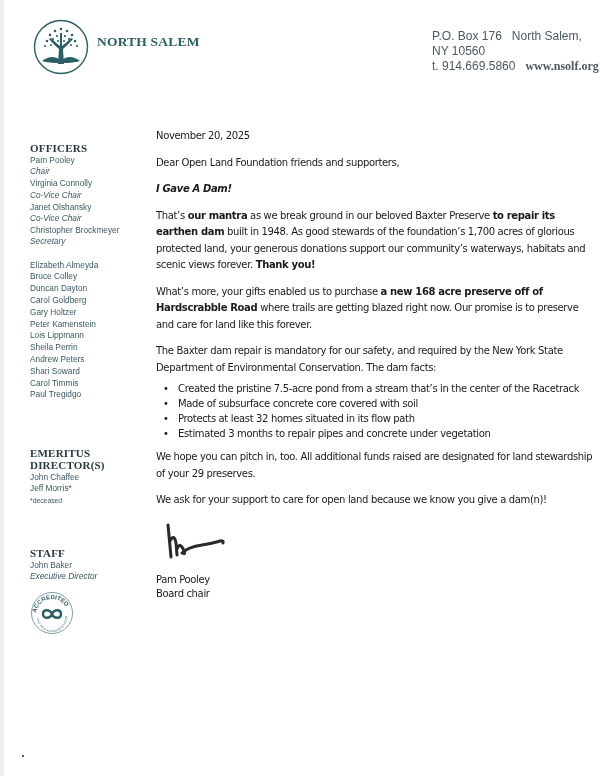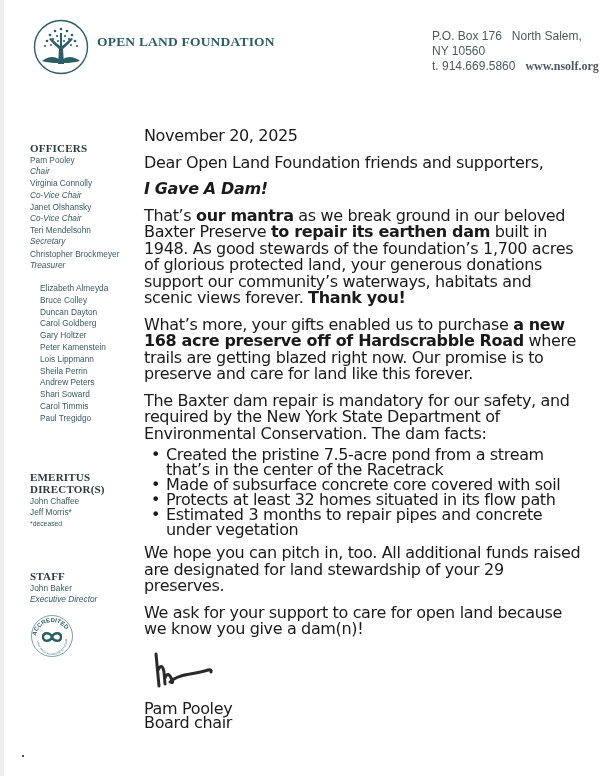--- a/index.html
+++ b/index.html
@@ -8,26 +8,26 @@
   .logo { position: absolute; left: 33px; top: 19px; width: 56px; height: 56px; }
   .org-name { position: absolute; left: 97px; top: 34px; font-family: "Liberation Serif", serif; font-weight: bold; color: #2b5f66; font-size: 13.5px; line-height: 15px; letter-spacing: 0.2px; }
   .contact { position: absolute; left: 432px; top: 29px; font-size: 12px; line-height: 15px; color: #4b5a60; }
   .contact .web { font-family: "Liberation Serif", serif; font-weight: bold; }
   .contact .gap { display: inline-block; width: 10px; }
 
   .sidebar { position: absolute; left: 30px; top: 107px; width: 110px; font-size: 8.3px; color: #3a5a62; }
   .sb-heading { font-family: Liberation Serif, serif; font-weight: bold; font-size: 11px; color: #2a3a40; letter-spacing: 0.2px; margin-bottom: 1px; margin-top: 35px; }
   .sb-person { line-height: 11.2px; }
   .sb-role { font-style: italic; line-height: 11.2px; margin-bottom: 1px; }
-  .sb-list div { line-height: 11.8px; margin-left: 10px; }
+  .sb-list div { line-height: 11.8px; }
   .sb-gap { height: 11px; }
   .sb-small { font-size: 6.8px; line-height: 11px; }
   .seal { margin-top: 8px; width: 44px; height: 44px; }
 
-  .letter { position: absolute; left: 144px; top: 128px; width: 440px; font-family: "DejaVu Sans", sans-serif; font-size: 16px; color: #1a1a1a; letter-spacing: -0.35px; }
+  .letter { position: absolute; left: 156px; top: 128px; width: 440px; font-family: "DejaVu Sans", sans-serif; font-size: 10px; color: #1a1a1a; letter-spacing: -0.35px; }
   .letter p { margin: 0 0 10px 0; line-height: 16.5px; }
   .letter .date { margin-bottom: 10px; }
   .letter .subject { font-style: italic; font-weight: bold; }
   .letter b { font-weight: bold; }
   .letter ul { margin: -5px 0 8px 0; padding-left: 22px; list-style: none; }
   .letter li { position: relative; line-height: 15px; padding-left: 0; }
   .letter li::before { content: "\2022"; position: absolute; left: -15px; top: 0; }
   .signature { width: 80px; height: 40px; margin: 12px 0 12px 6px; display: block; }
   .closing div { line-height: 14.5px; }
   .speck { position: absolute; left: 22px; top: 755px; width: 2px; height: 2px; background: #555; }
@@ -57,21 +57,21 @@
       <circle cx="12" cy="27" r="1.1"></circle>
     <circle cx="44" cy="27" r="1.1"></circle>
       <circle cx="18" cy="26" r="1"></circle>
       <circle cx="38" cy="26" r="1"></circle>
     <circle cx="25" cy="22" r="1"></circle>
       <circle cx="31" cy="22" r="1"></circle>
   </g>
 </svg>
 
 <div class="org-name">
-  <div>OPEN LAND FOUNDATION</div>
+  <div>NORTH SALEM</div>
 </div>
 
 <div class="contact">
   <div>
     <span>P.O. Box 176</span><span class="gap"></span><span>North Salem, NY 10560</span>
   </div>
   <div>
     <span>t. 914.669.5860</span><span class="gap"></span><span class="web">www.nsolf.org</span>
   </div>
 </div>
@@ -84,26 +84,22 @@
     </div>
   <div>
       <div class="sb-person">Virginia Connolly</div>
       <div class="sb-role">Co-Vice Chair</div>
     </div>
   <div>
       <div class="sb-person">Janet Olshansky</div>
       <div class="sb-role">Co-Vice Chair</div>
     </div>
   <div>
-      <div class="sb-person">Teri Mendelsohn</div>
+      <div class="sb-person">Christopher Brockmeyer</div>
       <div class="sb-role">Secretary</div>
-    </div>
-  <div>
-      <div class="sb-person">Christopher Brockmeyer</div>
-      <div class="sb-role">Treasurer</div>
     </div>
 
   <div class="sb-gap"></div>
   <div class="sb-list">
     <div>Elizabeth Almeyda</div>
     <div>Bruce Colley</div>
     <div>Duncan Dayton</div>
     <div>Carol Goldberg</div>
     <div>Gary Holtzer</div>
     <div>Peter Kamenstein</div>

